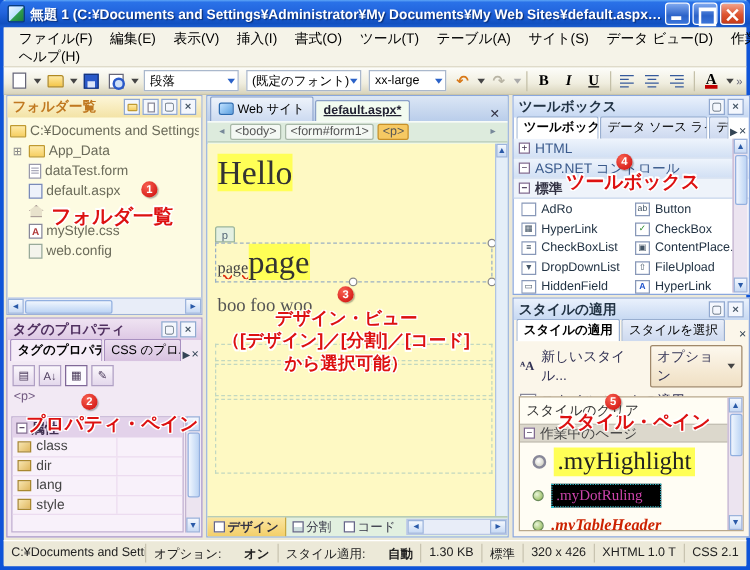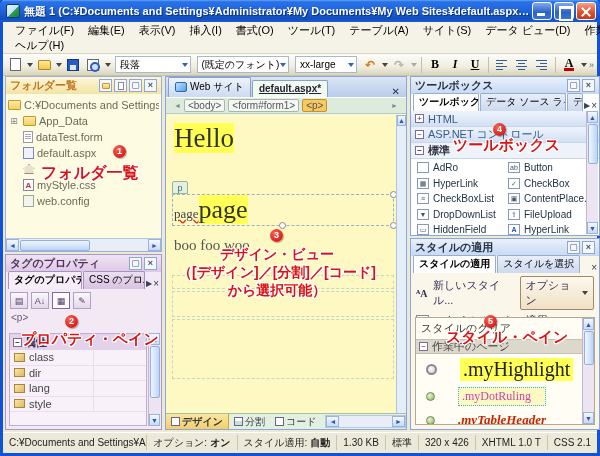--- a/index.html
+++ b/index.html
@@ -140,33 +140,33 @@
   #styles .panel-title { background:linear-gradient(180deg,#eaf1fc,#c6d8f2); font-weight:bold; color:#234; }
   .sty-row { display:flex; align-items:center; gap:4px; padding:3px 5px 0; color:#335; }
   .link-like { color:#335; }
   .opt-btn { margin-left:auto; border:1px solid #a0886a; background:linear-gradient(180deg,#fdf8ee,#f0e0c4); padding:1px 5px; display:flex; align-items:center; gap:3px; border-radius:2px; }
   .ico-newstyle { width:13px; height:11px; flex:none; font-family:"Liberation Serif",serif; font-size:10px; line-height:11px; color:#335; font-weight:bold; }
   .ico-attach { width:13px; height:11px; flex:none; background:#fff; border:1px solid #889; color:#b03838; font-size:8px; font-weight:bold; line-height:10px; text-align:center; }
   .sty-label { padding:5px 5px 2px; color:#446; }
   .sty-list { position:absolute; left:4px; right:4px; top:78px; bottom:4px; background:#fffdf4; border:1px solid #b8a88c; overflow:hidden; }
   .clear-row { padding:3px 5px; color:#333; }
   .sty-group { display:flex; align-items:center; gap:4px; height:15px; background:#dcd8cc; color:#444; padding:0 3px; border-top:1px solid #c4c0b4; border-bottom:1px solid #c4c0b4; }
-  .sty-item { display:flex; align-items:center; gap:23px; padding:4px 4px 2px 10px; font-family:"Liberation Serif","DejaVu Serif",serif; }
+  .sty-item { display:flex; align-items:center; gap:6px; padding:4px 4px 2px 10px; font-family:"Liberation Serif","DejaVu Serif",serif; }
   .bullet { width:9px; height:9px; border-radius:50%; border:1px solid #6a8a5a; background:radial-gradient(circle at 35% 35%,#e8f4d8,#8ab44a); flex:none; }
   .bullet.sel { width:11px; height:11px; border:2px solid #889; background:radial-gradient(circle at 40% 40%,#fff,#c8c8b8); }
   .s-high { font-size:20px; color:#222; background:#ffff56; padding:0 3px; }
-  .s-dot { font-size:12px; color:#cc44aa; border:1px dotted #30b8c8; padding:1px 14px 1px 3px; background:#fef9c3; }
+  .s-dot { font-size:12px; color:#cc44aa; border:1px dotted #30b8c8; padding:1px 14px 1px 3px; background:#000000; }
   .s-tbl { font-size:13px; color:#cc2200; font-weight:bold; font-style:italic; text-decoration:underline; }
   #styles .vscroll { top:79px; bottom:5px; right:5px; }
 
   
   .statusbar { position:absolute; left:0; top:432px; width:594px; height:20px; background:#ece9d8; border-top:1px solid #fff; display:flex; align-items:center; font-size:10px; color:#222; }
   .seg { padding:0 6px; border-right:1px solid #c8c4b0; height:15px; display:flex; align-items:center; white-space:nowrap; }
   .seg.first { flex:1; overflow:hidden; border-left:none; }
-  .seg b { margin-left:3px; }
+  .seg b { margin-left:18px; }
 
   
   .ann { position:absolute; z-index:50; color:#dd1111; font-weight:bold;
     text-shadow:-1px -1px 0 #fff,1px -1px 0 #fff,-1px 1px 0 #fff,1px 1px 0 #fff,0 1px 0 #fff,0 -1px 0 #fff,1px 0 0 #fff,-1px 0 0 #fff; }
   .badge { position:absolute; z-index:51; width:13px; height:13px; border-radius:50%; background:radial-gradient(circle at 35% 30%,#f86050,#cc0808); color:#fff; font-size:9px; font-weight:bold; text-align:center; line-height:13px; box-shadow:1px 1px 1px rgba(0,0,0,.3); }
 </style>
 </head>
 <body>
 
 <div class="window">

